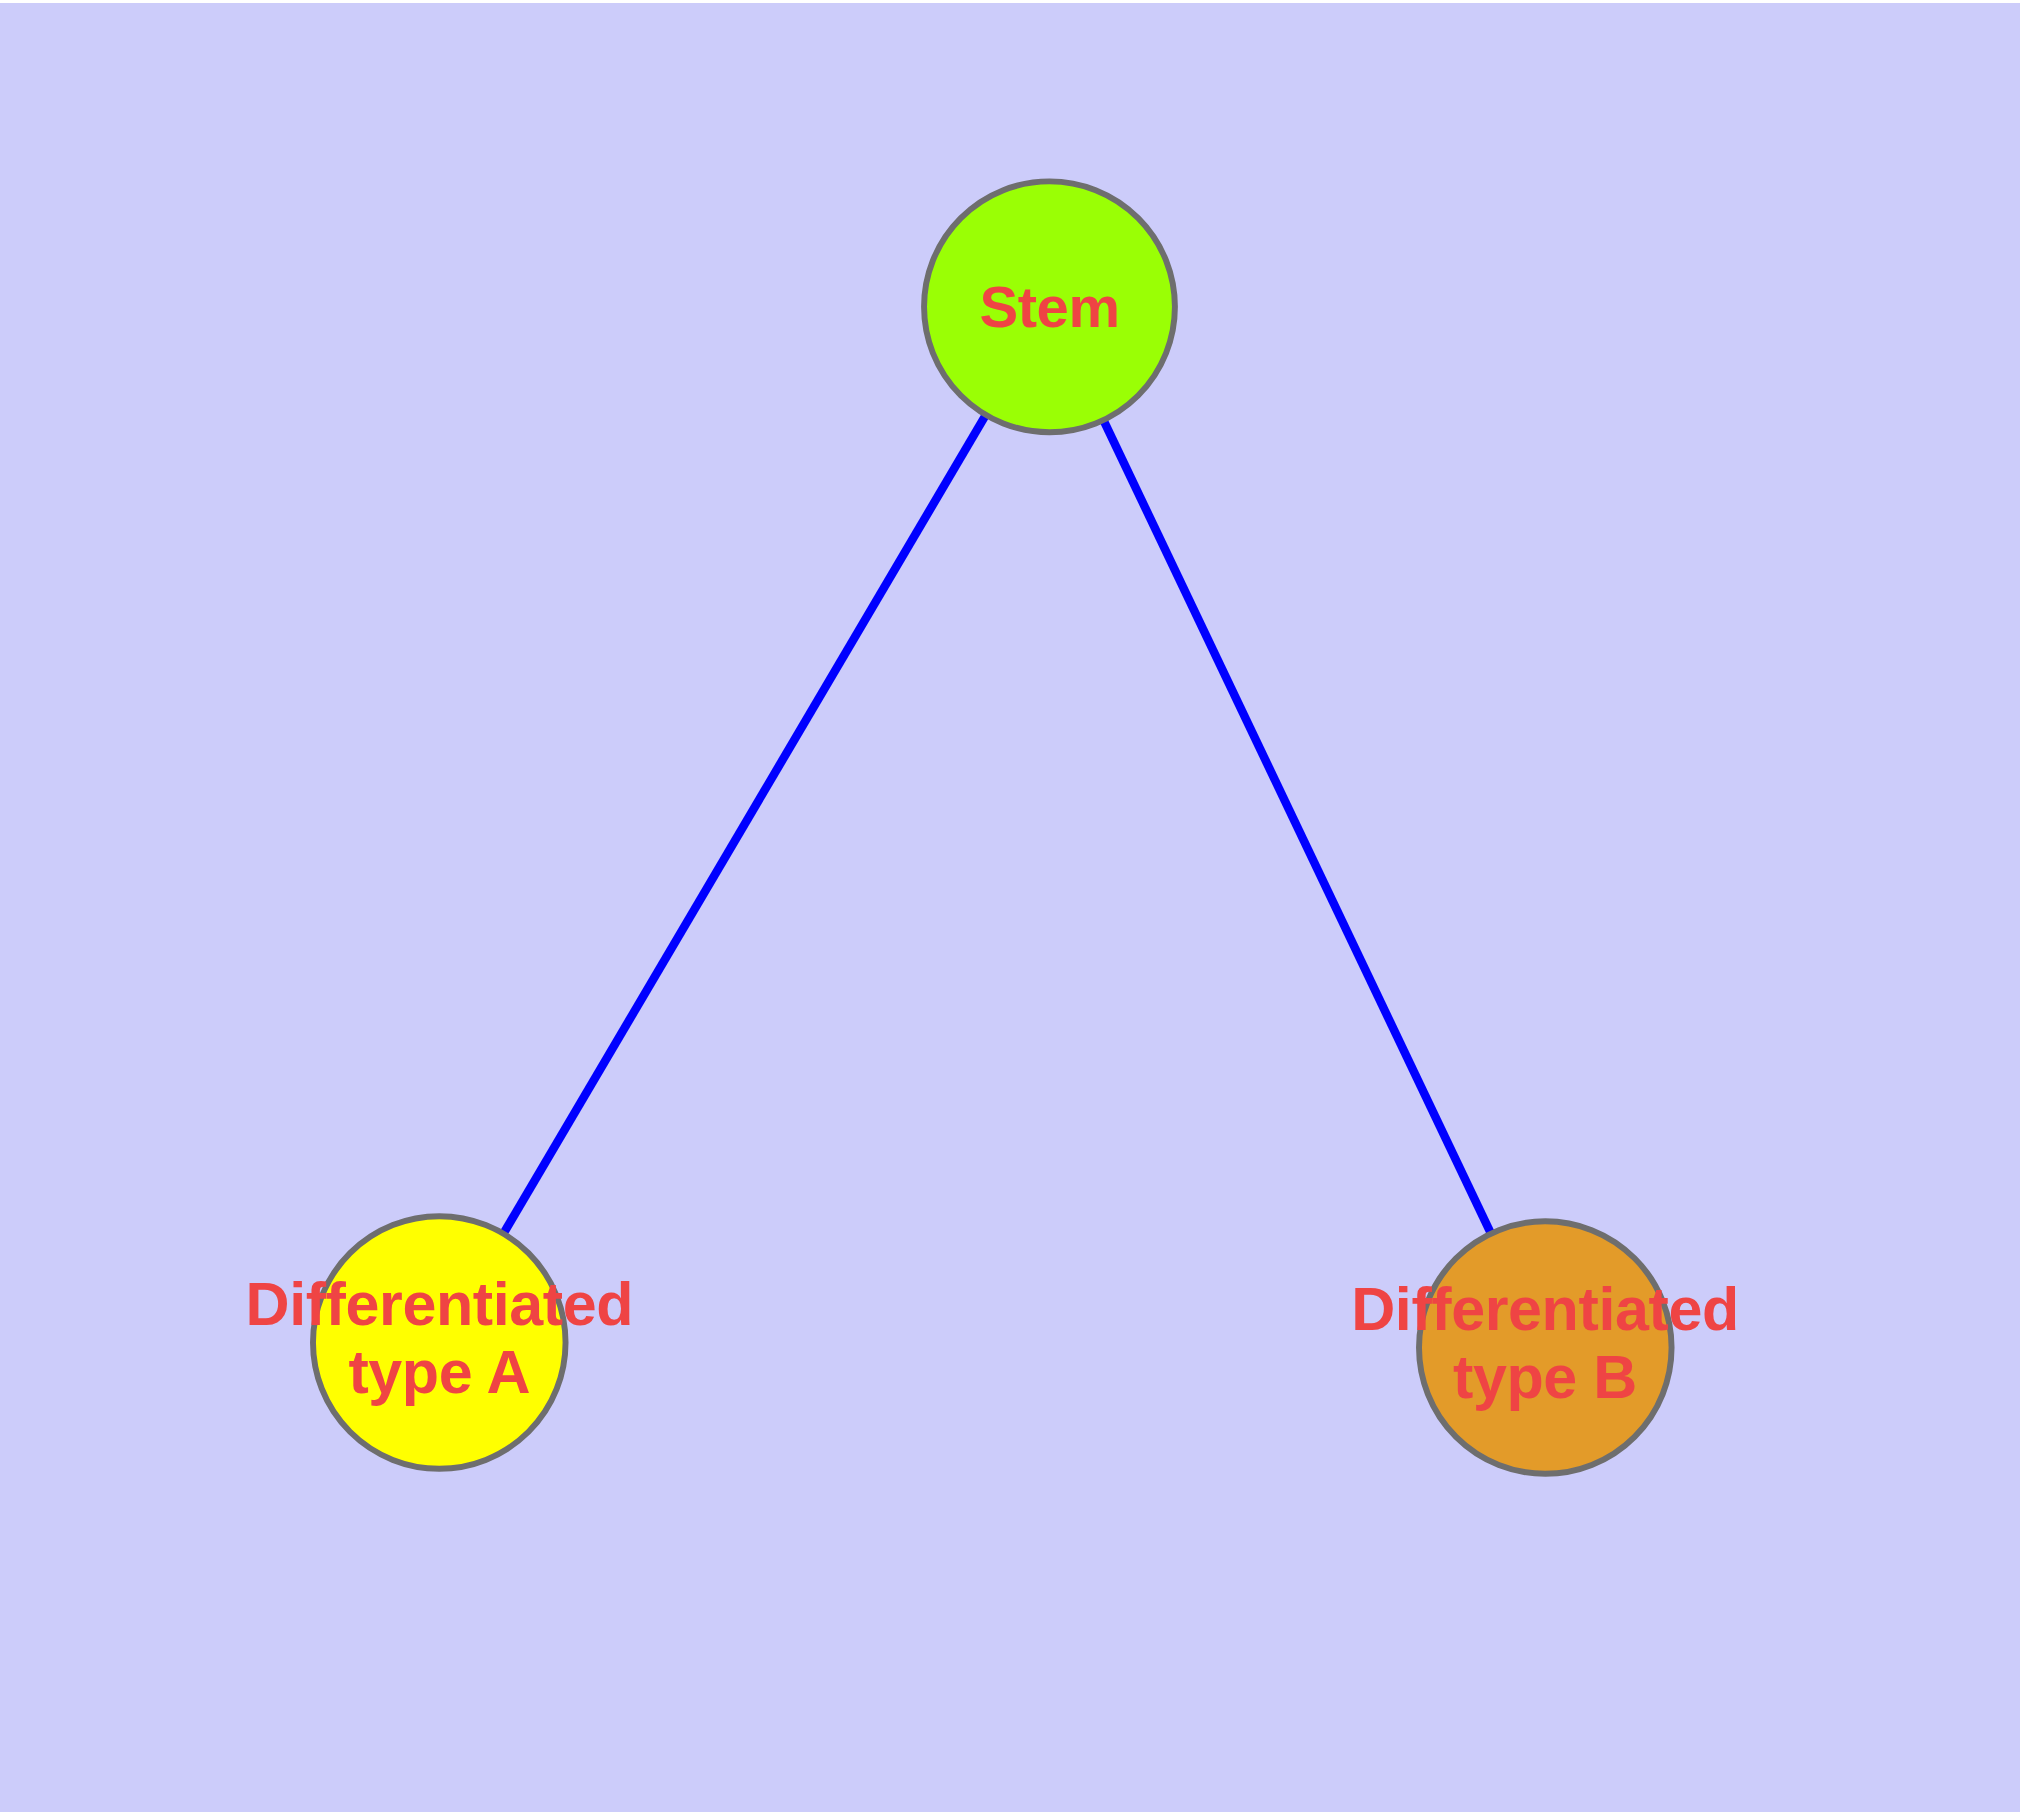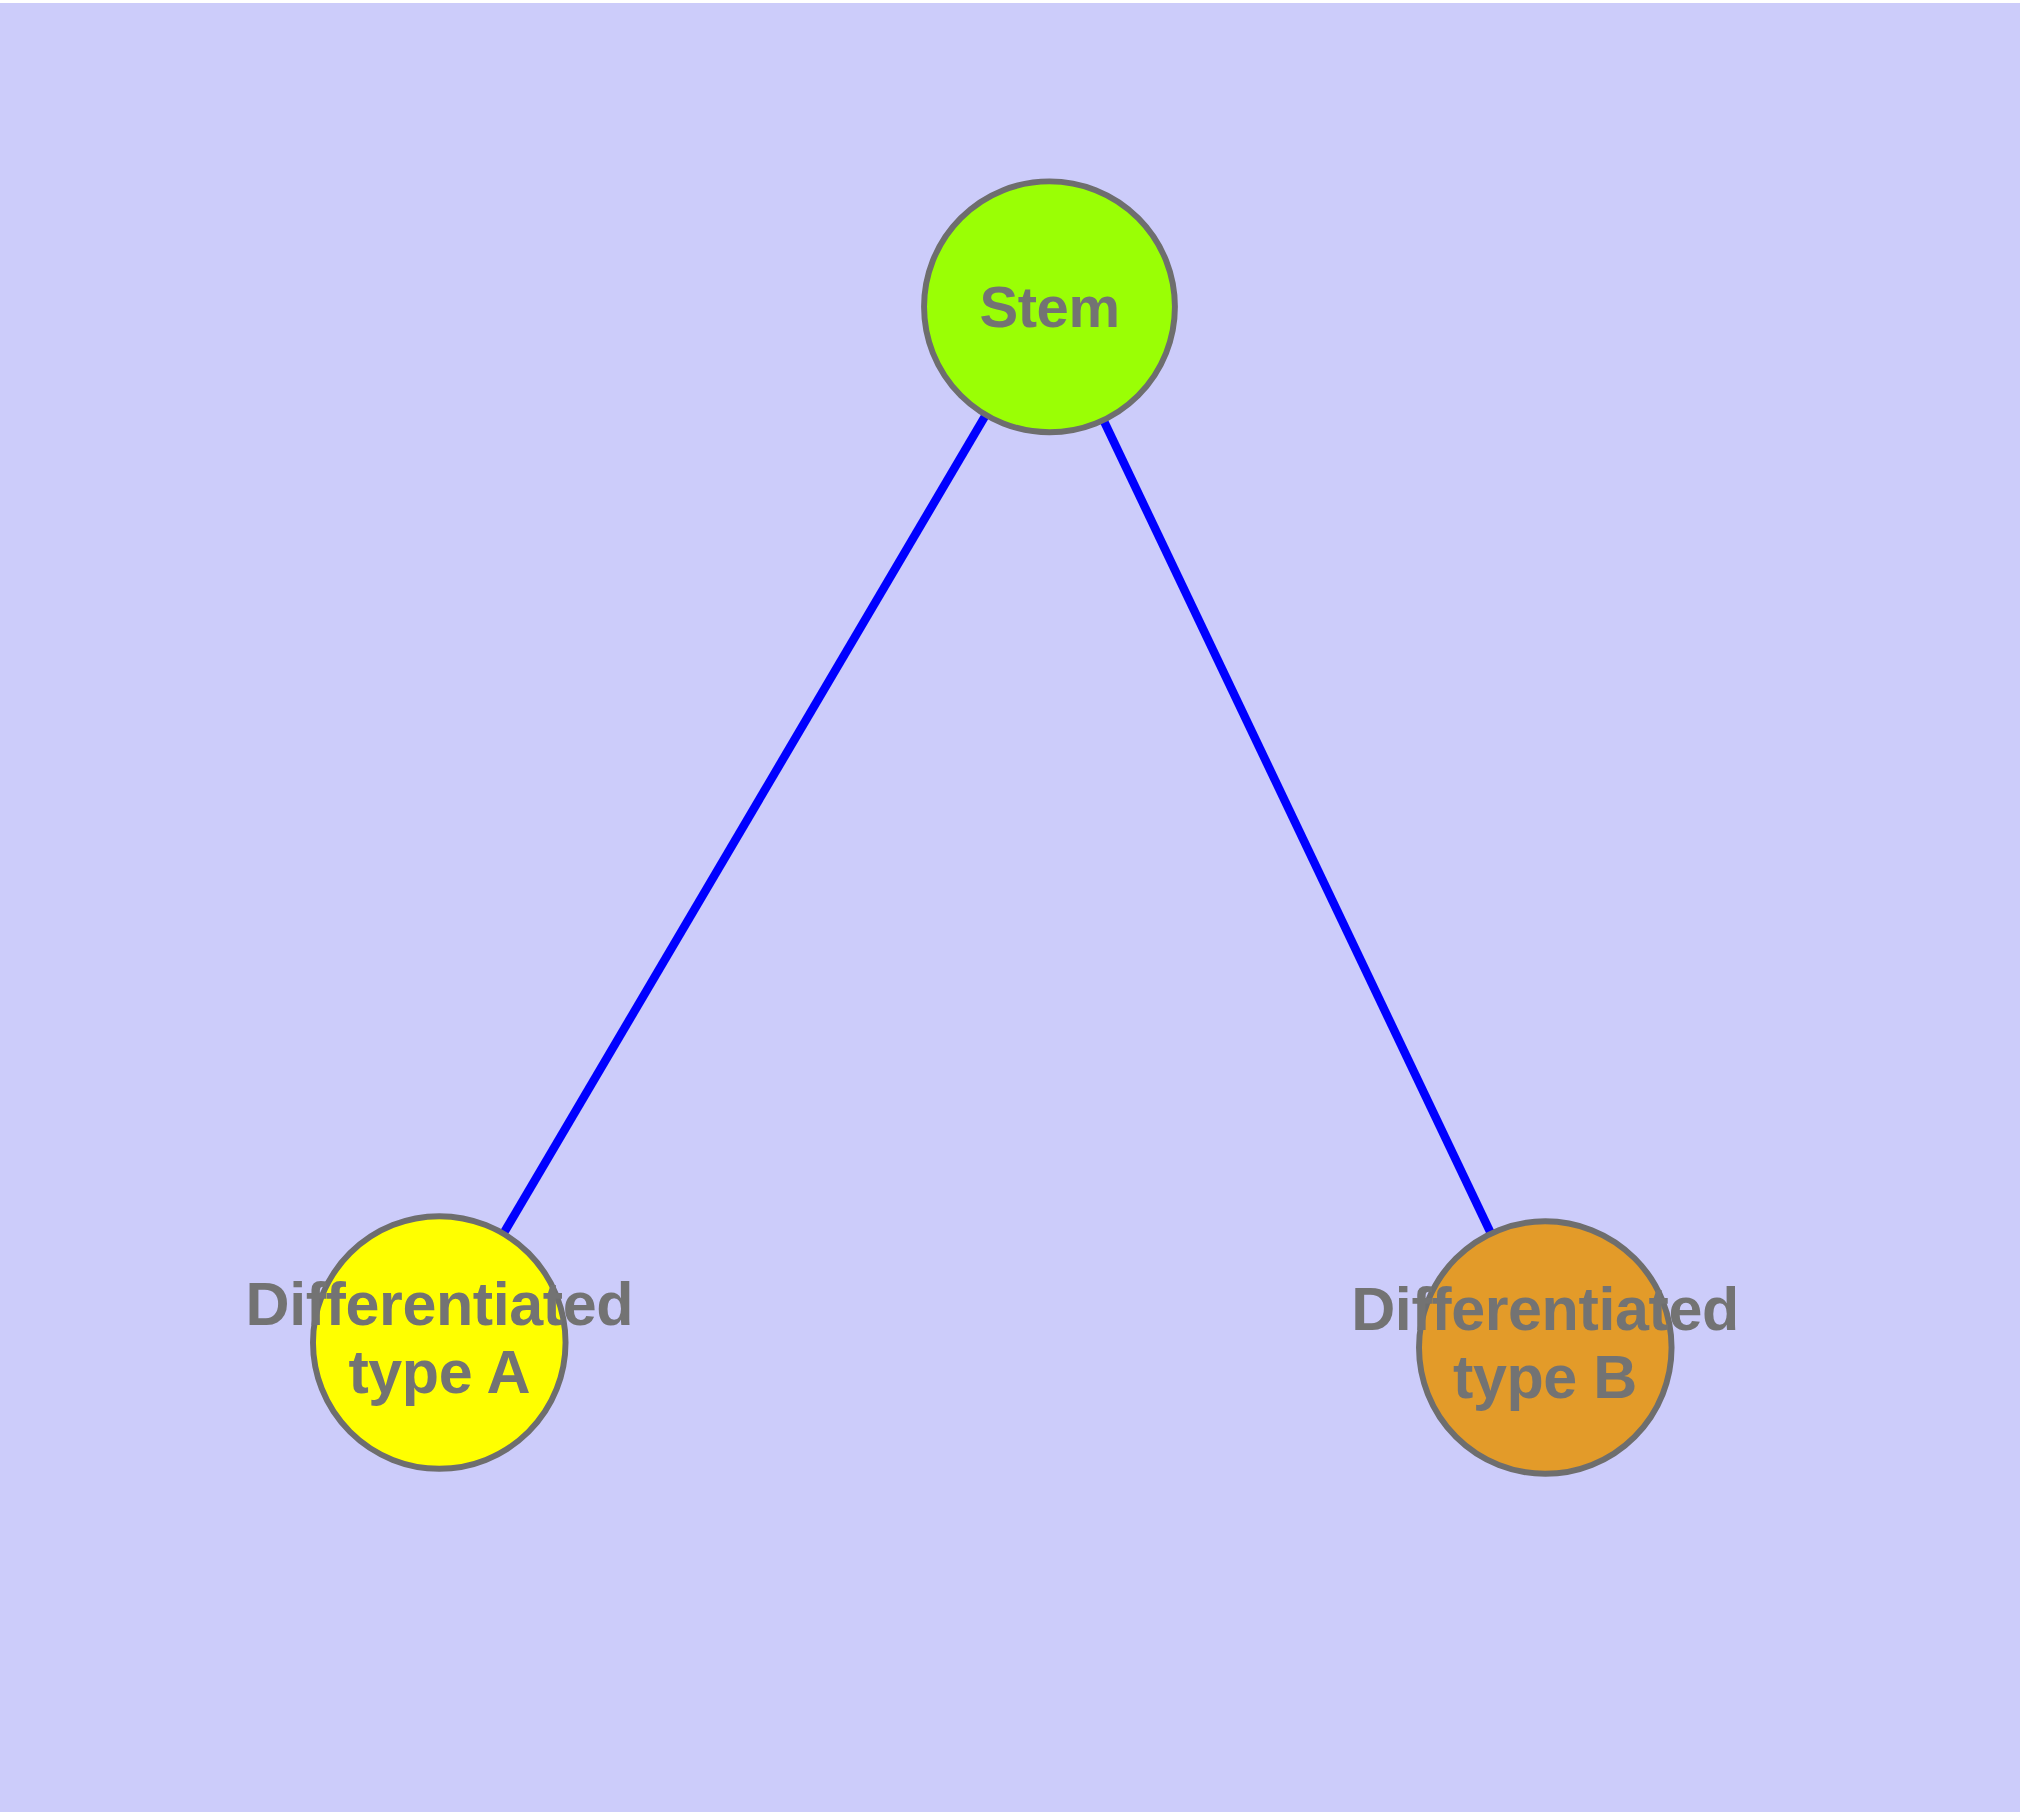--- a/index.html
+++ b/index.html
@@ -28,21 +28,21 @@
     position: absolute;
     left: 0;
     top: 0;
     width: 2021px;
     height: 1812px;
   }
   .node-label {
     position: absolute;
     text-align: center;
     font-weight: bold;
-    color: #737373;
+    color: #ef4444;
     line-height: 1.12;
     white-space: pre;
     pointer-events: none;
     letter-spacing: -0.4px;
   }
   .label-stem {
     font-size: 58px;
   }
   .label-leaf {
     font-size: 61px;

